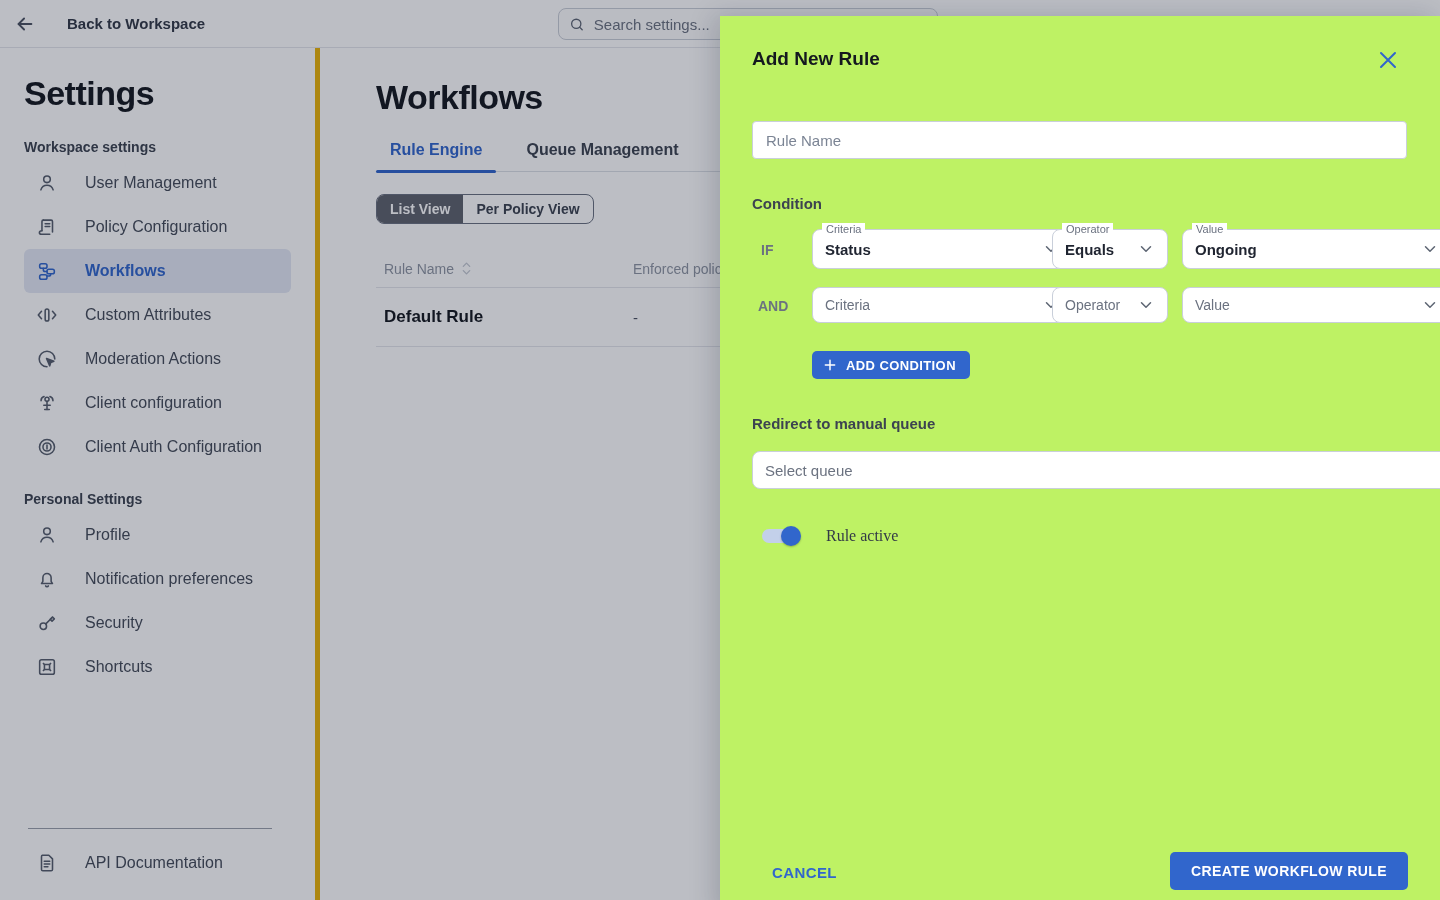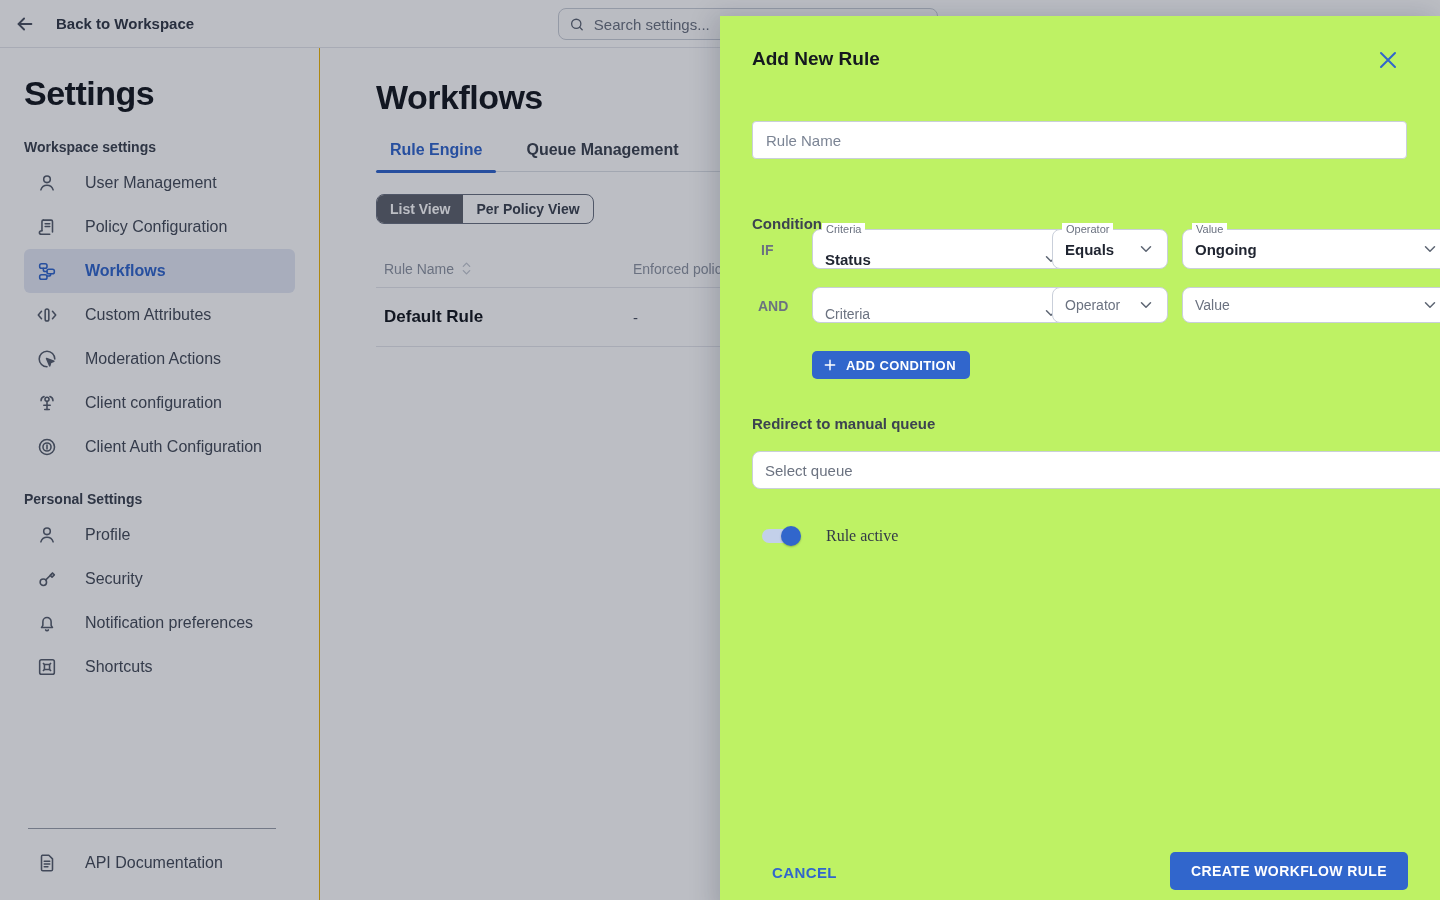--- a/index.html
+++ b/index.html
@@ -2,32 +2,32 @@
 <html><head>
 <meta charset="utf-8">
 <style>
   * { margin:0; padding:0; box-sizing:border-box; }
   html,body { width:1440px; height:900px; overflow:hidden;
     font-family:"Liberation Sans", sans-serif; background:#fff; color:#1f2430; }
 
   
   .topbar { position:fixed; top:0; left:0; width:1440px; height:48px; background:#fff;
     border-bottom:1px solid #e3e5ea; display:flex; align-items:center; z-index:1; }
-  .back-btn { display:flex; align-items:center; gap:20px; margin-left:14px; cursor:pointer; }
+  .back-btn { display:flex; align-items:center; gap:31px; margin-left:14px; cursor:pointer; }
   .back-arrow { width:22px; height:22px; color:#4a5160; }
   .back-label { font-size:15px; font-weight:700; color:#333a47; }
   .searchbox { position:absolute; left:558px; top:8px; width:380px; height:32px; border:1px solid #c8cdd6;
     border-radius:8px; background:#fdfdfd; display:flex; align-items:center; padding:0 10px; gap:9px; }
   .searchbox svg { width:17px; height:17px; color:#5d6573; }
   .searchbox input { border:none; outline:none; background:transparent; font-size:15px; color:#4a5160;
     font-family:"Liberation Sans",sans-serif; width:100%; }
   .searchbox input::placeholder { color:#6b7280; }
 
   .sidebar { position:fixed; top:48px; left:0; width:320px; bottom:0; background:#fff;
-    border-right:1px solid #eab308; padding:26px 24px 0 24px; z-index:1; }
+    border-right:5px solid #eab308; padding:26px 24px 0 24px; z-index:1; }
   .sidebar-title { font-size:34px; font-weight:700; letter-spacing:-.5px; color:#14181f; margin-bottom:26px; }
   .section-label { font-size:14px; font-weight:700; color:#3c4350; margin:22px 0 6px 0; }
   .nav-item { height:44px; display:flex; align-items:center; gap:27px; padding:0 12px; border-radius:6px;
     color:#454c59; font-size:16px; cursor:pointer; }
   .nav-item svg { width:22px; height:22px; flex:0 0 22px; color:#565e6c; }
   .nav-item.active { background:#e3e8f4; color:#3166cc; font-weight:700; }
   .nav-item.active svg { color:#3166cc; }
   .sidebar-footer { position:absolute; left:0; right:15px; bottom:0; height:72px; padding:0 24px; }
   .sidebar-footer .rule { border-top:1px solid #9aa0ab; margin:0 4px; }
   .sidebar-footer .nav-item { margin-top:12px; }
@@ -56,33 +56,33 @@
   .drawer { position:fixed; top:16px; right:0; width:720px; height:900px; background:#bef264; z-index:60;
     box-shadow:-6px 0 24px rgba(15,23,42,0.18); }
   .drawer-title { position:absolute; left:32px; top:32px; font-size:19px; font-weight:700; color:#14181f; }
   .close-btn { position:absolute; right:40px; top:32px; width:24px; height:24px; color:#3166cc; cursor:pointer; }
 
   .rule-input { position:absolute; left:32px; top:105px; width:655px; height:38px; border:1px solid #c9cfda;
     border-radius:4px; padding:0 13px; font-size:15px; color:#1f2430; outline:none;
     font-family:"Liberation Sans",sans-serif; }
   .rule-input::placeholder { color:#7b8494; }
 
-  .cond-label { position:absolute; left:32px; top:179px; font-size:15px; font-weight:700; color:#3c4350;margin-top:20px; }
+  .cond-label { position:absolute; left:32px; top:179px; font-size:15px; font-weight:700; color:#3c4350; }
   .connector { position:absolute; font-size:14px; font-weight:700; color:#6b7280; }
   .sel { position:absolute; border:1px solid #c9cfda; border-radius:8px; background:#fff; display:flex;
     align-items:center; padding:0 12px; cursor:pointer; }
   .sel .chev { margin-left:auto; width:18px; height:18px; color:#5d6573; flex:0 0 18px; }
   .sel .floating { position:absolute; top:-7px; left:9px; background:#fff; padding:0 4px; font-size:11px;
     color:#6b7280; line-height:12px; }
   .sel .val { font-size:15px; font-weight:700; color:#1f2430; }
   .sel .ph { font-size:14px; color:#6b7280; }
 
   .row1 { top:213px; height:40px; }
   .row2 { top:271px; height:36px; }
-  .c-a { left:92px; width:261px;align-items:flex-end; }
+  .c-a { left:92px; width:261px; }
   .c-b { left:332px; width:116px; }
   .c-c { left:462px; width:270px; }
 
   .add-cond { position:absolute; left:92px; top:335px; height:28px; background:#3166cc; color:#fff; border:none;
     border-radius:5px; display:flex; align-items:center; gap:8px; padding:0 14px 0 10px; font-size:13px;
     font-weight:700; letter-spacing:.4px; cursor:pointer; font-family:"Liberation Sans",sans-serif; }
   .add-cond svg { width:16px; height:16px; }
 
   .redirect-label { position:absolute; left:32px; top:399px; font-size:15px; font-weight:700; color:#3c4350; }
   .queue-sel { left:32px; top:435px; width:750px; height:38px; }
@@ -190,32 +190,32 @@
 
   <div class="nav-item">
     <svg viewBox="0 0 24 24" fill="none" stroke="currentColor" stroke-width="1.7" stroke-linecap="round">
         <circle cx="12" cy="8" r="3.6"></circle>
         <path d="M5.3 19.5c1-3.4 3.5-5.1 6.7-5.1s5.7 1.7 6.7 5.1"></path>
       </svg>
     <span>Profile</span>
   </div>
   <div class="nav-item">
     <svg viewBox="0 0 24 24" fill="none" stroke="currentColor" stroke-width="1.7" stroke-linecap="round" stroke-linejoin="round">
+        <path d="M6 17h12l-1.5-2.5v-4a4.5 4.5 0 0 0-9 0v4z"></path>
+        <path d="M10.5 19.5a1.6 1.6 0 0 0 3 0"></path>
+      </svg>
+    <span>Notification preferences</span>
+  </div>
+  <div class="nav-item">
+    <svg viewBox="0 0 24 24" fill="none" stroke="currentColor" stroke-width="1.7" stroke-linecap="round" stroke-linejoin="round">
         <circle cx="8" cy="15.5" r="3.5"></circle>
         <path d="M10.7 13l7.3-7.3"></path>
         <path d="M15.5 8l2 2 2.5-2.5-2-2z"></path>
       </svg>
     <span>Security</span>
-  </div>
-  <div class="nav-item">
-    <svg viewBox="0 0 24 24" fill="none" stroke="currentColor" stroke-width="1.7" stroke-linecap="round" stroke-linejoin="round">
-        <path d="M6 17h12l-1.5-2.5v-4a4.5 4.5 0 0 0-9 0v4z"></path>
-        <path d="M10.5 19.5a1.6 1.6 0 0 0 3 0"></path>
-      </svg>
-    <span>Notification preferences</span>
   </div>
   <div class="nav-item">
     <svg viewBox="0 0 24 24" fill="none" stroke="currentColor" stroke-width="1.7" stroke-linejoin="round">
         <rect x="4" y="4" width="16" height="16" rx="2"></rect>
         <path d="M9.2 9.2h5.6v5.6H9.2z"></path>
         <path d="M9.2 9.2L7.6 7.6M14.8 9.2l1.6-1.6M9.2 14.8l-1.6 1.6M14.8 14.8l1.6 1.6"></path>
       </svg>
     <span>Shortcuts</span>
   </div>
 

